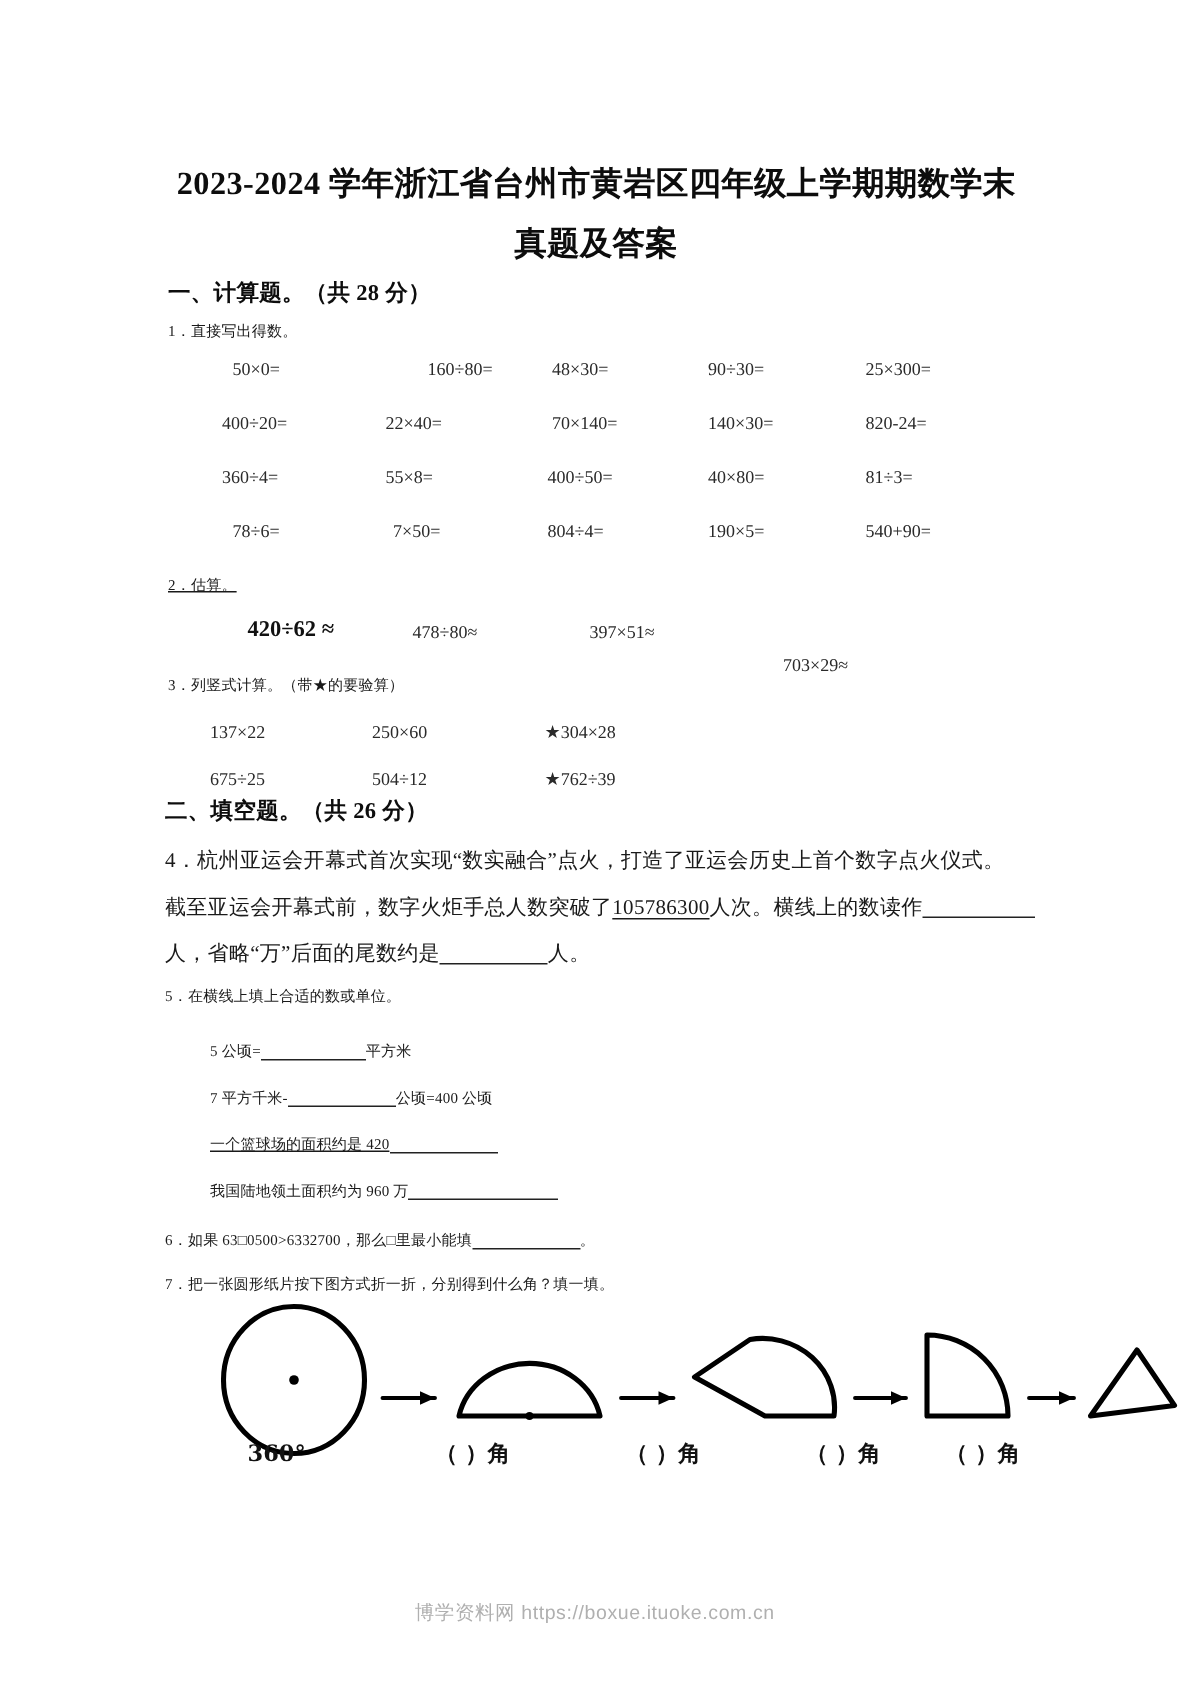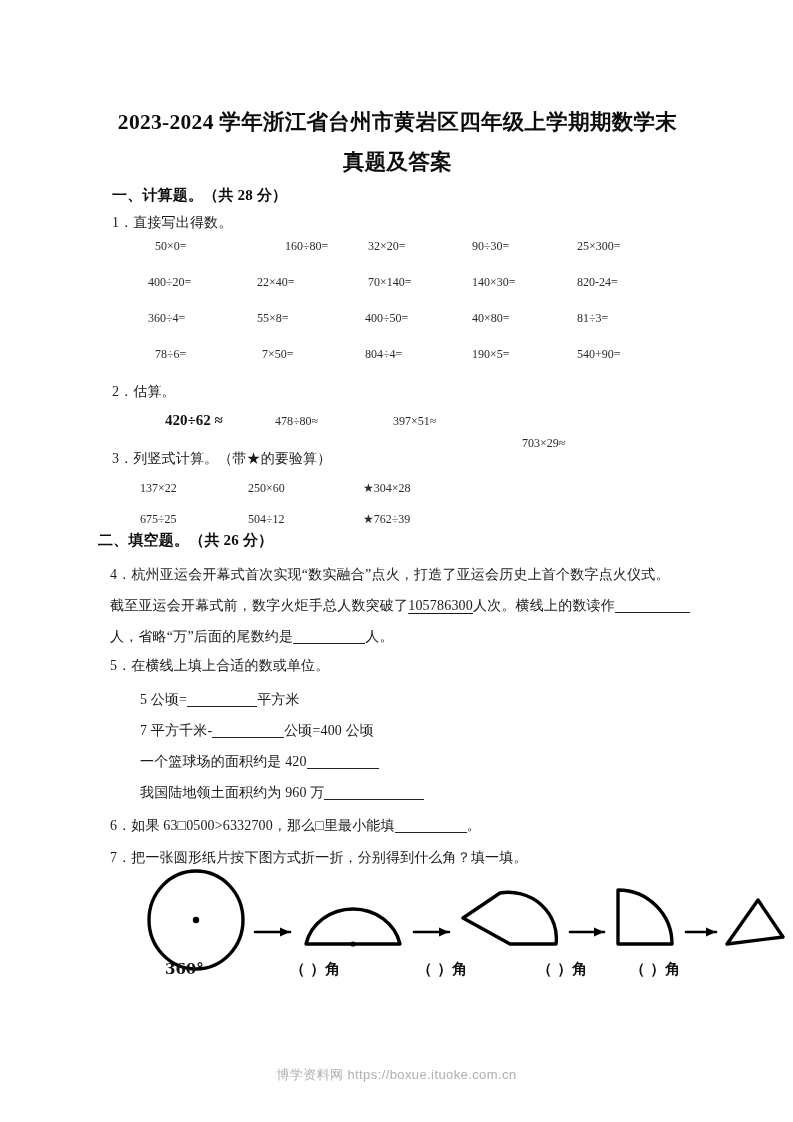--- a/index.html
+++ b/index.html
@@ -38,21 +38,21 @@
   }
   .section-head {
     position: absolute;
     font-size: 15px;
     font-weight: bold;
     color: #0d0d0d;
     letter-spacing: 0.2px;
   }
   .qline {
     position: absolute;
-    font-size: 14px;
+    font-size: 10px;
     color: #1a1a1a;
     letter-spacing: 0.15px;
     white-space: nowrap;
   }
   .qpara {
     position: absolute;
     font-size: 14px;
     color: #1a1a1a;
     line-height: 31px;
     letter-spacing: 0.2px;
@@ -114,21 +114,21 @@
     <span>2023-2024 学年浙江省台州市黄岩区四年级上学期期数学末</span>
     <span class="title-line-2">真题及答案</span>
   </div>
 
   <div class="section-head" style="left:112px; top:186px;">一、计算题。（共 28 分）</div>
 
   <div class="qline" style="left:112px; top:214px;">1．直接写出得数。</div>
 
   <div class="expr" style="left:155px; top:239px;">50×0=</div>
   <div class="expr" style="left:257px; top:239px;margin-left:28px;">160÷80=</div>
-  <div class="expr" style="left:368px; top:239px;">32×20=</div>
+  <div class="expr" style="left:368px; top:239px;">48×30=</div>
   <div class="expr" style="left:472px; top:239px;">90÷30=</div>
   <div class="expr" style="left:577px; top:239px;">25×300=</div>
 
   <div class="expr" style="left:148px; top:275px;">400÷20=</div>
   <div class="expr" style="left:257px; top:275px;">22×40=</div>
   <div class="expr" style="left:368px; top:275px;">70×140=</div>
   <div class="expr" style="left:472px; top:275px;">140×30=</div>
   <div class="expr" style="left:577px; top:275px;">820-24=</div>
 
   <div class="expr" style="left:148px; top:311px;">360÷4=</div>
@@ -136,38 +136,38 @@
   <div class="expr" style="left:365px; top:311px;">400÷50=</div>
   <div class="expr" style="left:472px; top:311px;">40×80=</div>
   <div class="expr" style="left:577px; top:311px;">81÷3=</div>
 
   <div class="expr" style="left:155px; top:347px;">78÷6=</div>
   <div class="expr" style="left:262px; top:347px;">7×50=</div>
   <div class="expr" style="left:365px; top:347px;">804÷4=</div>
   <div class="expr" style="left:472px; top:347px;">190×5=</div>
   <div class="expr" style="left:577px; top:347px;">540+90=</div>
 
-  <div class="qline" style="left:112px; top:383px;">2．估算。</div>
+  <div class="qline" style="left:112px; top:383px;text-decoration:underline;">2．估算。</div>
 
   <div class="expr expr-big" style="left:165px; top:412px;">420÷62 ≈</div>
   <div class="expr" style="left:275px; top:414px;">478÷80≈</div>
   <div class="expr" style="left:393px; top:414px;">397×51≈</div>
   <div class="expr" style="left:522px; top:436px;">703×29≈</div>
 
   <div class="qline" style="left:112px; top:450px;">3．列竖式计算。（带★的要验算）</div>
 
   <div class="expr" style="left:140px; top:481px;">137×22</div>
   <div class="expr" style="left:248px; top:481px;">250×60</div>
   <div class="expr" style="left:363px; top:481px;">★304×28</div>
 
   <div class="expr" style="left:140px; top:512px;">675÷25</div>
   <div class="expr" style="left:248px; top:512px;">504÷12</div>
   <div class="expr" style="left:363px; top:512px;">★762÷39</div>
 
-  <div class="section-head" style="left:98px; top:531px;">二、填空题。（共 26 分）</div>
+  <div class="section-head" style="left:110px; top:531px;">二、填空题。（共 26 分）</div>
 
   <div class="qpara" style="left:110px; top:559px; width:580px;">
     <span>4．杭州亚运会开幕式首次实现“数实融合”点火，打造了亚运会历史上首个数字点火仪式。</span>
   </div>
   <div class="qpara" style="left:110px; top:590px; width:585px;">
     <span>截至亚运会开幕式前，数字火炬手总人数突破了</span><span class="underlined-num">105786300</span><span>人次。横线上的数读作</span><span class="blank" style="width:75px;"></span>
   </div>
   <div class="qpara" style="left:110px; top:621px; width:585px;">
     <span>人，省略“万”后面的尾数约是</span><span class="blank" style="width:72px;"></span><span>人。</span>
   </div>
@@ -175,21 +175,21 @@
   <div class="qline" style="left:110px; top:657px;">5．在横线上填上合适的数或单位。</div>
 
   <div class="qline" style="left:140px; top:691px;">
     <span>5 公顷=</span><span class="blank" style="width:70px;"></span><span>平方米</span>
   </div>
 
   <div class="qline" style="left:140px; top:722px;">
     <span>7 平方千米-</span><span class="blank" style="width:72px;"></span><span>公顷=400 公顷</span>
   </div>
 
-  <div class="qline" style="left:140px; top:753px;">
+  <div class="qline" style="left:140px; top:753px;text-decoration:underline;">
     <span>一个篮球场的面积约是 420</span><span class="blank" style="width:72px;"></span><span></span>
   </div>
 
   <div class="qline" style="left:140px; top:784px;">
     <span>我国陆地领土面积约为 960 万</span><span class="blank" style="width:100px;"></span><span></span>
   </div>
 
   <div class="qline" style="left:110px; top:817px;">
     <span>6．如果 63□0500&gt;6332700，那么□里最小能填</span><span class="blank" style="width:72px;"></span><span>。</span>
   </div>

